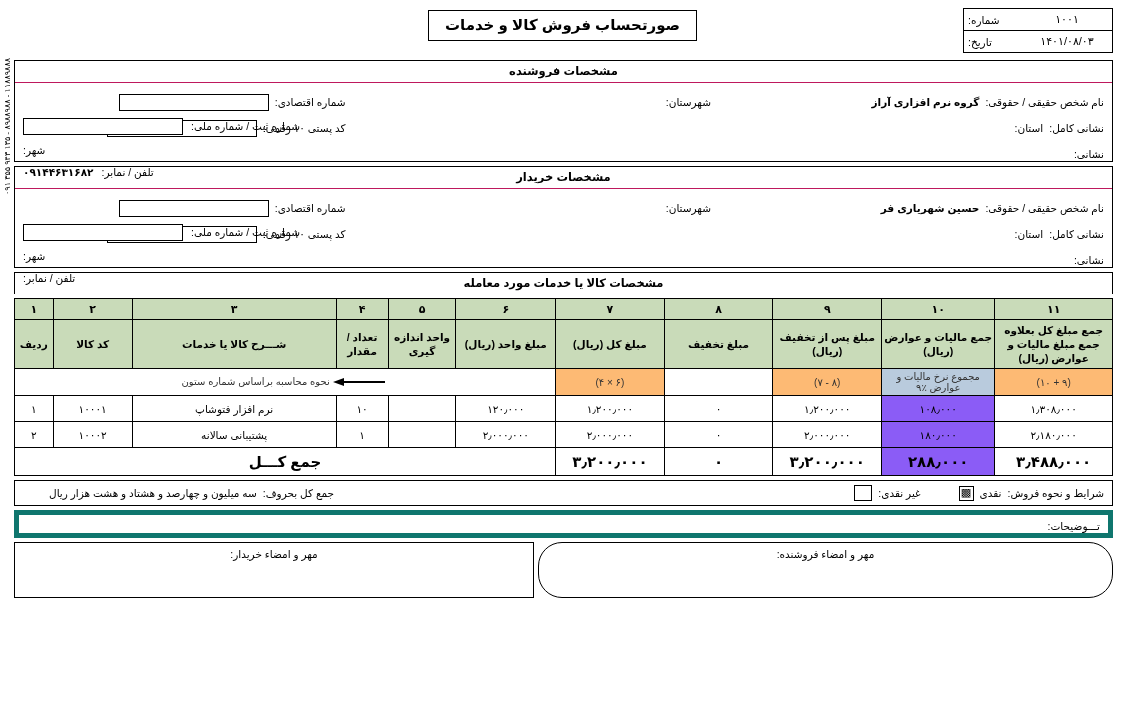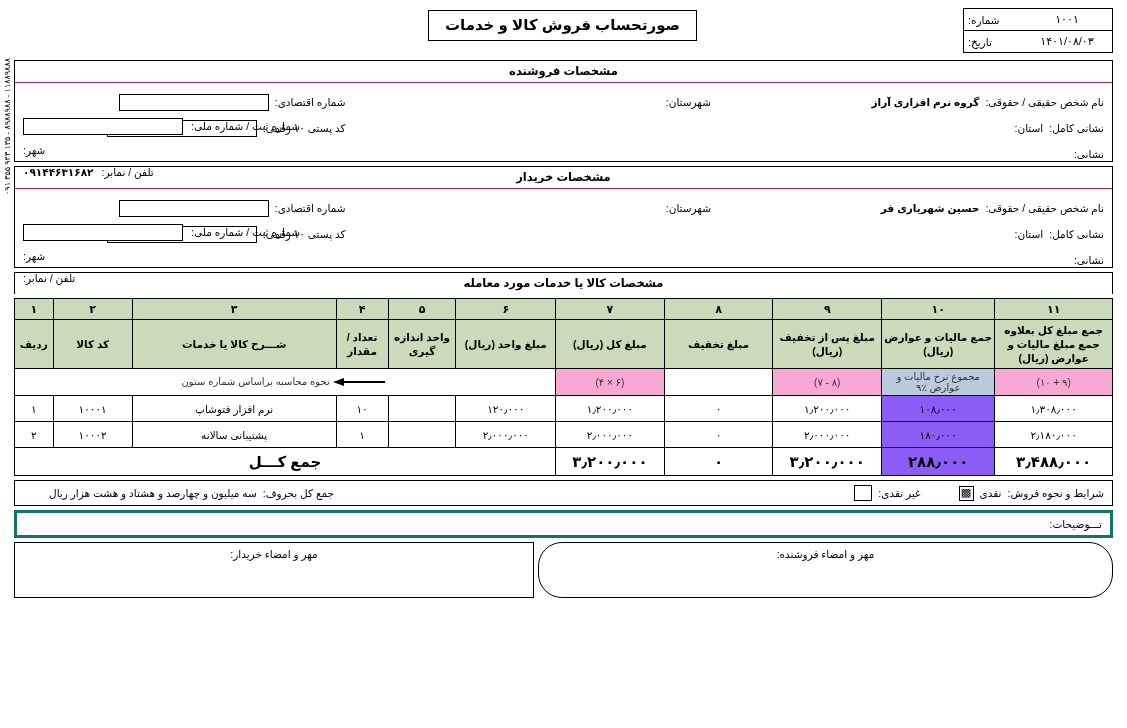--- a/index.html
+++ b/index.html
@@ -140,21 +140,21 @@
     font-weight: bold;
     font-size: 10.5px;
     height: 44px;
     line-height: 1.35;
   }
   .note-row td {
     font-size: 10px;
     height: 16px;
     color: #333;
   }
-  .note-row td.formula { background: #f9a8d4; margin-top: 24px; }
+  .note-row td.formula { background: #fdba74; margin-top: 24px; }
   .note-row td.formula-blue { background: #b9cbdd; }
   .note-row td.note-wide { text-align: center; position: relative; }
   .arrow {
     display: inline-block;
     vertical-align: middle;
     margin-right: 4px;
   }
   .data-row td { height: 21px; font-size: 10.5px; }
   .cell-blue   { background: #8b5cf6; }
   .total-row td { height: 23px; font-weight: bold; font-size: 15px; }
@@ -181,21 +181,21 @@
   }
   .empty-chk {
     display: inline-block;
     width: 16px; height: 14px;
     border: 1px solid #000;
     background: #fff;
   }
   .terms-spacer { flex: 1; }
 
   .desc-box {
-    border: 3px solid #0f766e;
+    border: 5px solid #0f766e;
     margin-top: 4px;
     height: 28px;
     font-size: 10.5px;
     padding: 5px 8px;
     box-sizing: border-box;
   }
 
   .sign-row {
     display: flex;
     margin-top: 4px;

